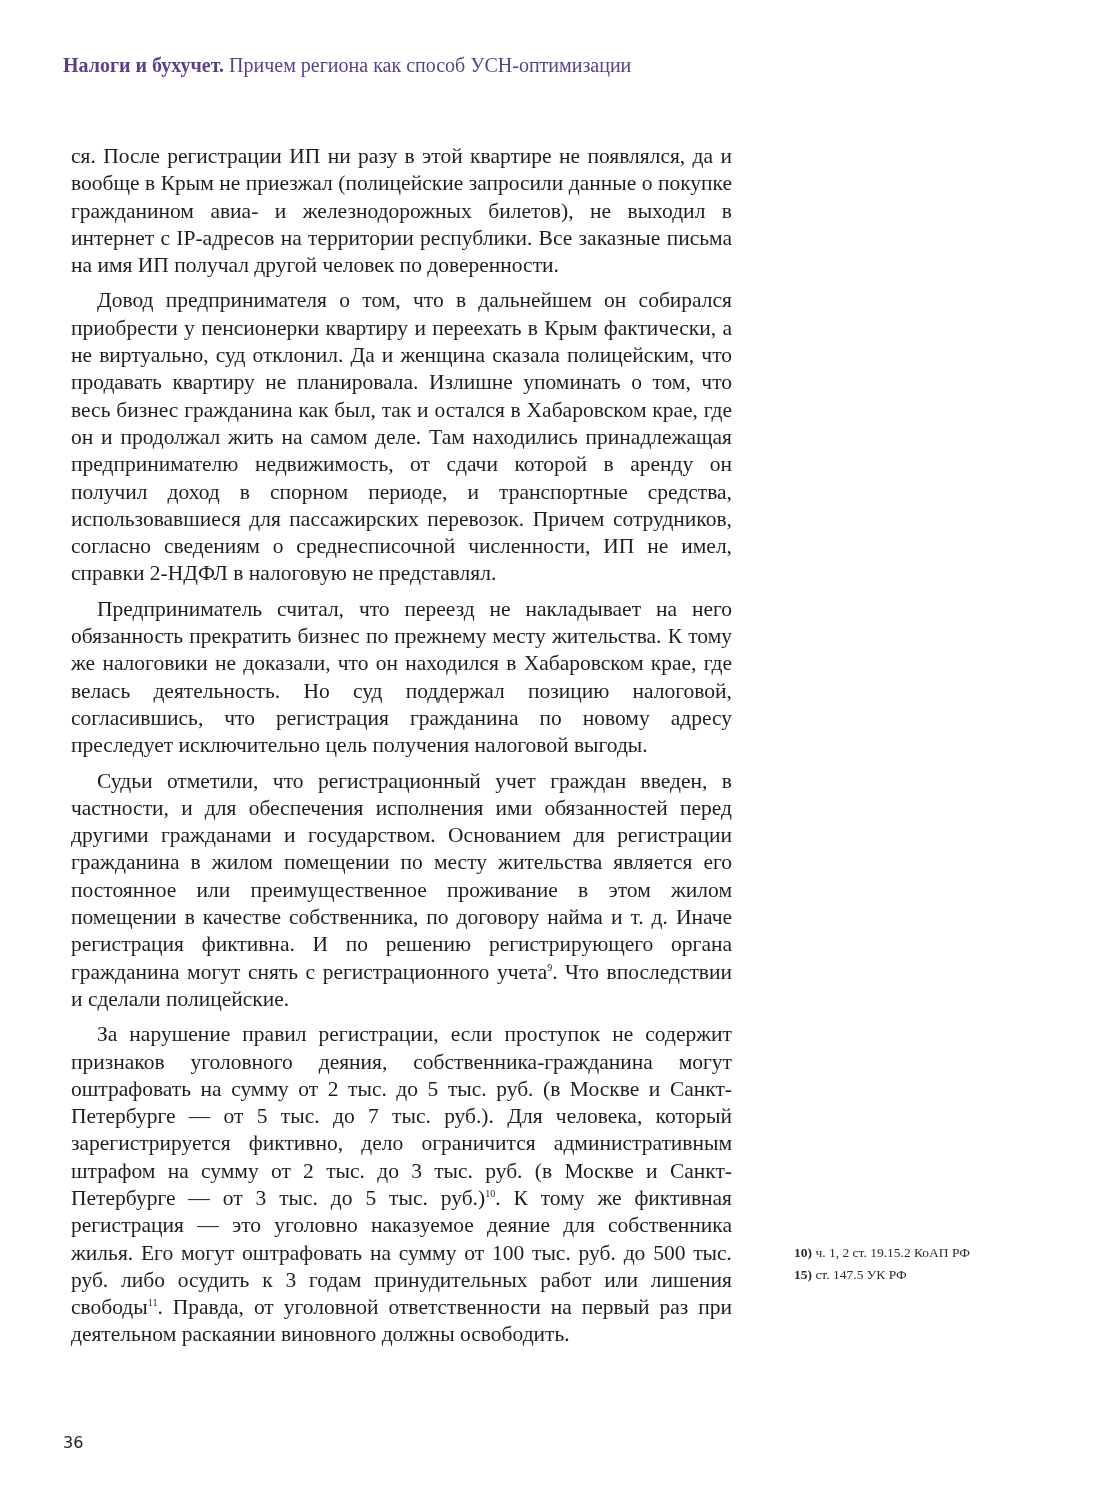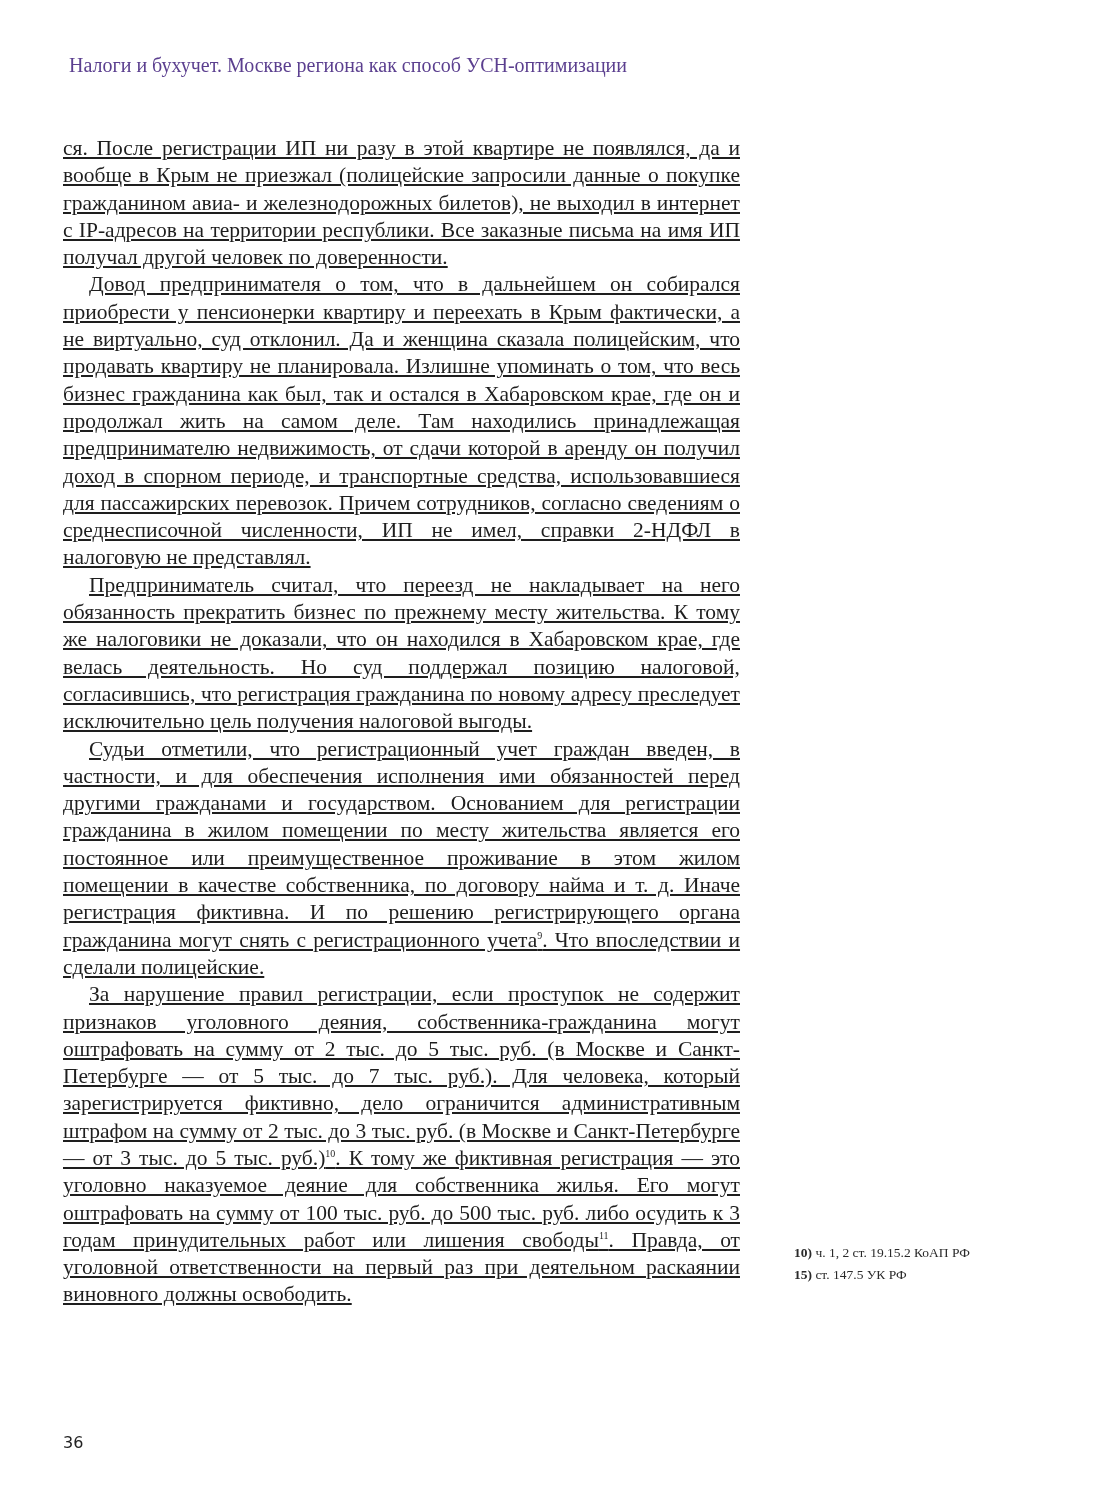--- a/index.html
+++ b/index.html
@@ -1,35 +1,35 @@
 <!DOCTYPE html>
 <html><head>
 <meta charset="utf-8">
 <style>
   html, body { margin: 0; padding: 0; background: #ffffff; }
   body { width: 1104px; height: 1500px; position: relative; overflow: hidden;
          font-family: "Liberation Serif", "DejaVu Serif", serif; color: #1e1e1e; }
   .header { position: absolute; left: 63px; top: 54px; font-size: 20px; color: #5b3f8f; white-space: nowrap; }
-  .header b { font-weight: normal; margin-left: 6px; }
+  .header b { font-weight: bold; }
   .main { position: absolute; left: 63px; top: 135px; width: 677px; font-size: 21.5px; line-height: 27.3px;
           text-align: justify; hyphens: manual; }
-  .main p { margin: 0; text-indent: 26px; text-decoration: underline; }
+  .main p { margin: 8px; text-indent: 26px; }
   .main p.first { text-indent: 0; }
   sup { font-size: 10px; line-height: 0; vertical-align: 8px; }
   .notes { position: absolute; left: 794px; top: 1244px; width: 240px; font-size: 13.5px; line-height: 17.5px; color: #2a2a2a; }
   .notes .note { margin-bottom: 4px; }
   .notes .num { font-weight: bold; }
   .page-num { position: absolute; left: 63px; top: 1433px; font-size: 16px; font-family: "DejaVu Sans", sans-serif; color: #222; }
 </style>
 </head>
 <body>
 
 <div class="header">
   <b>Налоги и бухучет.</b>
-  <span>Москве региона как способ УСН-оптимизации</span>
+  <span>Причем региона как способ УСН-оптимизации</span>
 </div>
 
 <div class="main">
   <p class="first">ся. После регистрации ИП ни разу в этой квартире не появлялся, да и вообще в Крым не приезжал (полицейские запросили данные о покупке гражданином авиа- и железнодорожных билетов), не выходил в интернет с IP-адресов на территории республики. Все заказные письма на имя ИП получал другой человек по доверенности.</p>
   <p>Довод предпринимателя о том, что в дальнейшем он собирался приобрести у пенсионерки квартиру и переехать в Крым фактически, а не виртуально, суд отклонил. Да и женщина сказала полицейским, что продавать квартиру не планировала. Излишне упоминать о том, что весь бизнес гражданина как был, так и остался в Хабаровском крае, где он и продолжал жить на самом деле. Там находились принадлежащая предпринимателю недвижимость, от сдачи которой в аренду он получил доход в спорном периоде, и транспортные средства, использовавшиеся для пассажирских перевозок. Причем сотрудников, согласно сведениям о среднесписочной численности, ИП не имел, справки 2-НДФЛ в налоговую не представлял.</p>
   <p>Предприниматель считал, что переезд не накладывает на него обязанность прекратить бизнес по прежнему месту жительства. К тому же налоговики не доказали, что он находился в Хабаровском крае, где велась деятельность. Но суд поддержал позицию налоговой, согласившись, что регистрация гражданина по новому адресу преследует исключительно цель получения налоговой выгоды.</p>
   <p><span>Судьи отметили, что регистрационный учет граждан введен, в частности, и для обеспечения исполнения ими обязанностей перед другими гражданами и государством. Основанием для регистрации гражданина в жилом помещении по месту жительства является его постоянное или преимущественное проживание в этом жилом помещении в качестве собственника, по договору найма и т. д. Иначе регистрация фиктивна. И по решению регистрирующего органа гражданина могут снять с регистрационного учета</span><sup>9</sup><span>. Что впоследствии и сделали полицейские.</span></p>
   <p><span>За нарушение правил регистрации, если проступок не содержит признаков уголовного деяния, собственника-гражданина могут оштрафовать на сумму от 2 тыс. до 5 тыс. руб. (в Москве и Санкт-Петербурге — от 5 тыс. до 7 тыс. руб.). Для человека, который зарегистрируется фиктивно, дело ограничится административным штрафом на сумму от 2 тыс. до 3 тыс. руб. (в Москве и Санкт-Петербурге — от 3 тыс. до 5 тыс. руб.)</span><sup>10</sup><span>. К тому же фиктивная регистрация — это уголовно наказуемое деяние для собственника жилья. Его могут оштрафовать на сумму от 100 тыс. руб. до 500 тыс. руб. либо осудить к 3 годам принудительных работ или лишения свободы</span><sup>11</sup><span>. Правда, от уголовной ответственности на первый раз при деятельном раскаянии виновного должны освободить.</span></p>
 </div>
 

